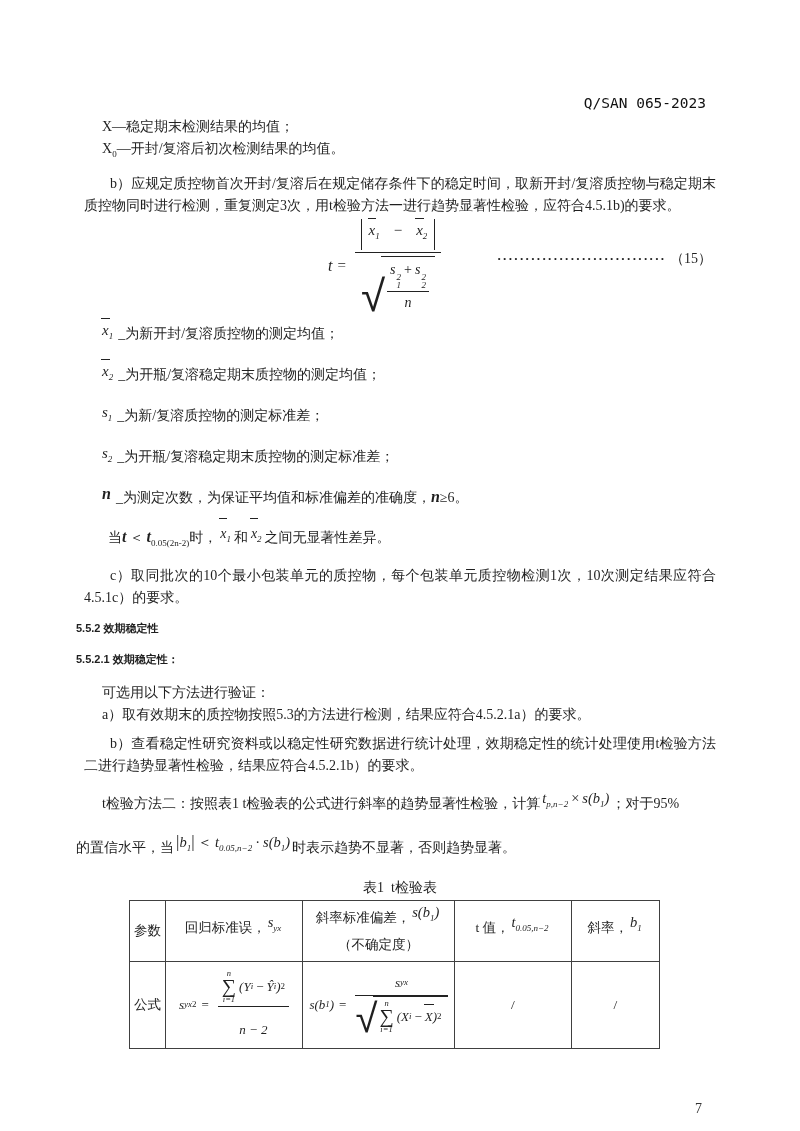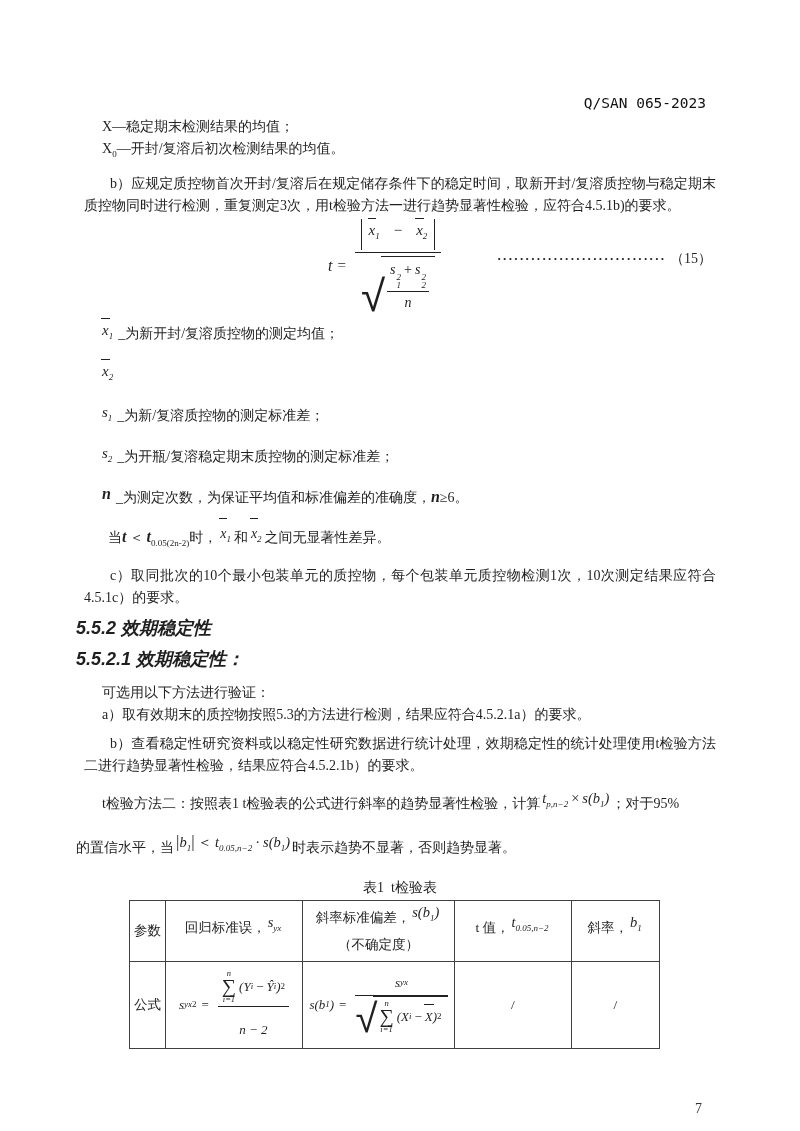--- a/index.html
+++ b/index.html
@@ -41,21 +41,21 @@
   .ftag{margin-left:4px;transform:translateY(-7px);}
   
   .defrow{height:41px;display:flex;align-items:center;padding-left:26px;}
   .dsym{font-size:15px;}
   .dtext{margin-left:5px;}
   
   .sig{margin:5px 0 7px;padding-left:32px;line-height:27px;}
   .bt{font-style:italic;font-weight:700;font-size:16px;}
   .rx{display:inline-block;transform:translateY(-4px);margin:0 3px;}
   
-  .h1{font-family:"Liberation Sans","DejaVu Sans",sans-serif;font-weight:700;font-size:18px;line-height:22px;margin-top:6px;font-style:italic;}
+  .h1{font-family:"Liberation Sans","DejaVu Sans",sans-serif;font-weight:700;font-size:11px;line-height:22px;margin-top:6px;}
   .gap8{margin-top:9px;}
   
   .m2line{line-height:38px;text-align:justify;}
   .im{display:inline-block;transform:translateY(-5px);font-size:14.5px;margin:0 2px;}
   .tallbar{font-size:17px;font-weight:400;}
   
   .t1title{text-align:center;white-space:pre;margin-top:4px;line-height:24px;}
   table.t1{border-collapse:collapse;margin-left:53px;table-layout:fixed;}
   .t1 td{border:1.6px solid #404040;text-align:center;vertical-align:middle;font-size:13.5px;padding:0 2px;}
   .t1 .hrow td{height:60px;}
@@ -114,20 +114,21 @@
       <span class="dots">······························</span>
       <span class="ftag">（15）</span>
     </div>
 
     <div class="defrow">
       <span class="dsym"><span class="ovl">x</span><span class="sb">1</span></span>
       <span class="dtext">_为新开封/复溶质控物的测定均值；</span>
     </div>
     <div class="defrow">
       <span class="dsym"><span class="ovl">x</span><span class="sb">2</span></span>
+      <span class="dtext">_为开瓶/复溶稳定期末质控物的测定均值；</span>
     </div>
     <div class="defrow">
       <span class="dsym"><span class="it">s</span><span class="sb">1</span></span>
       <span class="dtext">_为新/复溶质控物的测定标准差；</span>
     </div>
     <div class="defrow">
       <span class="dsym"><span class="it">s</span><span class="sb">2</span></span>
       <span class="dtext">_为开瓶/复溶稳定期末质控物的测定标准差；</span>
     </div>
     <div class="defrow">

